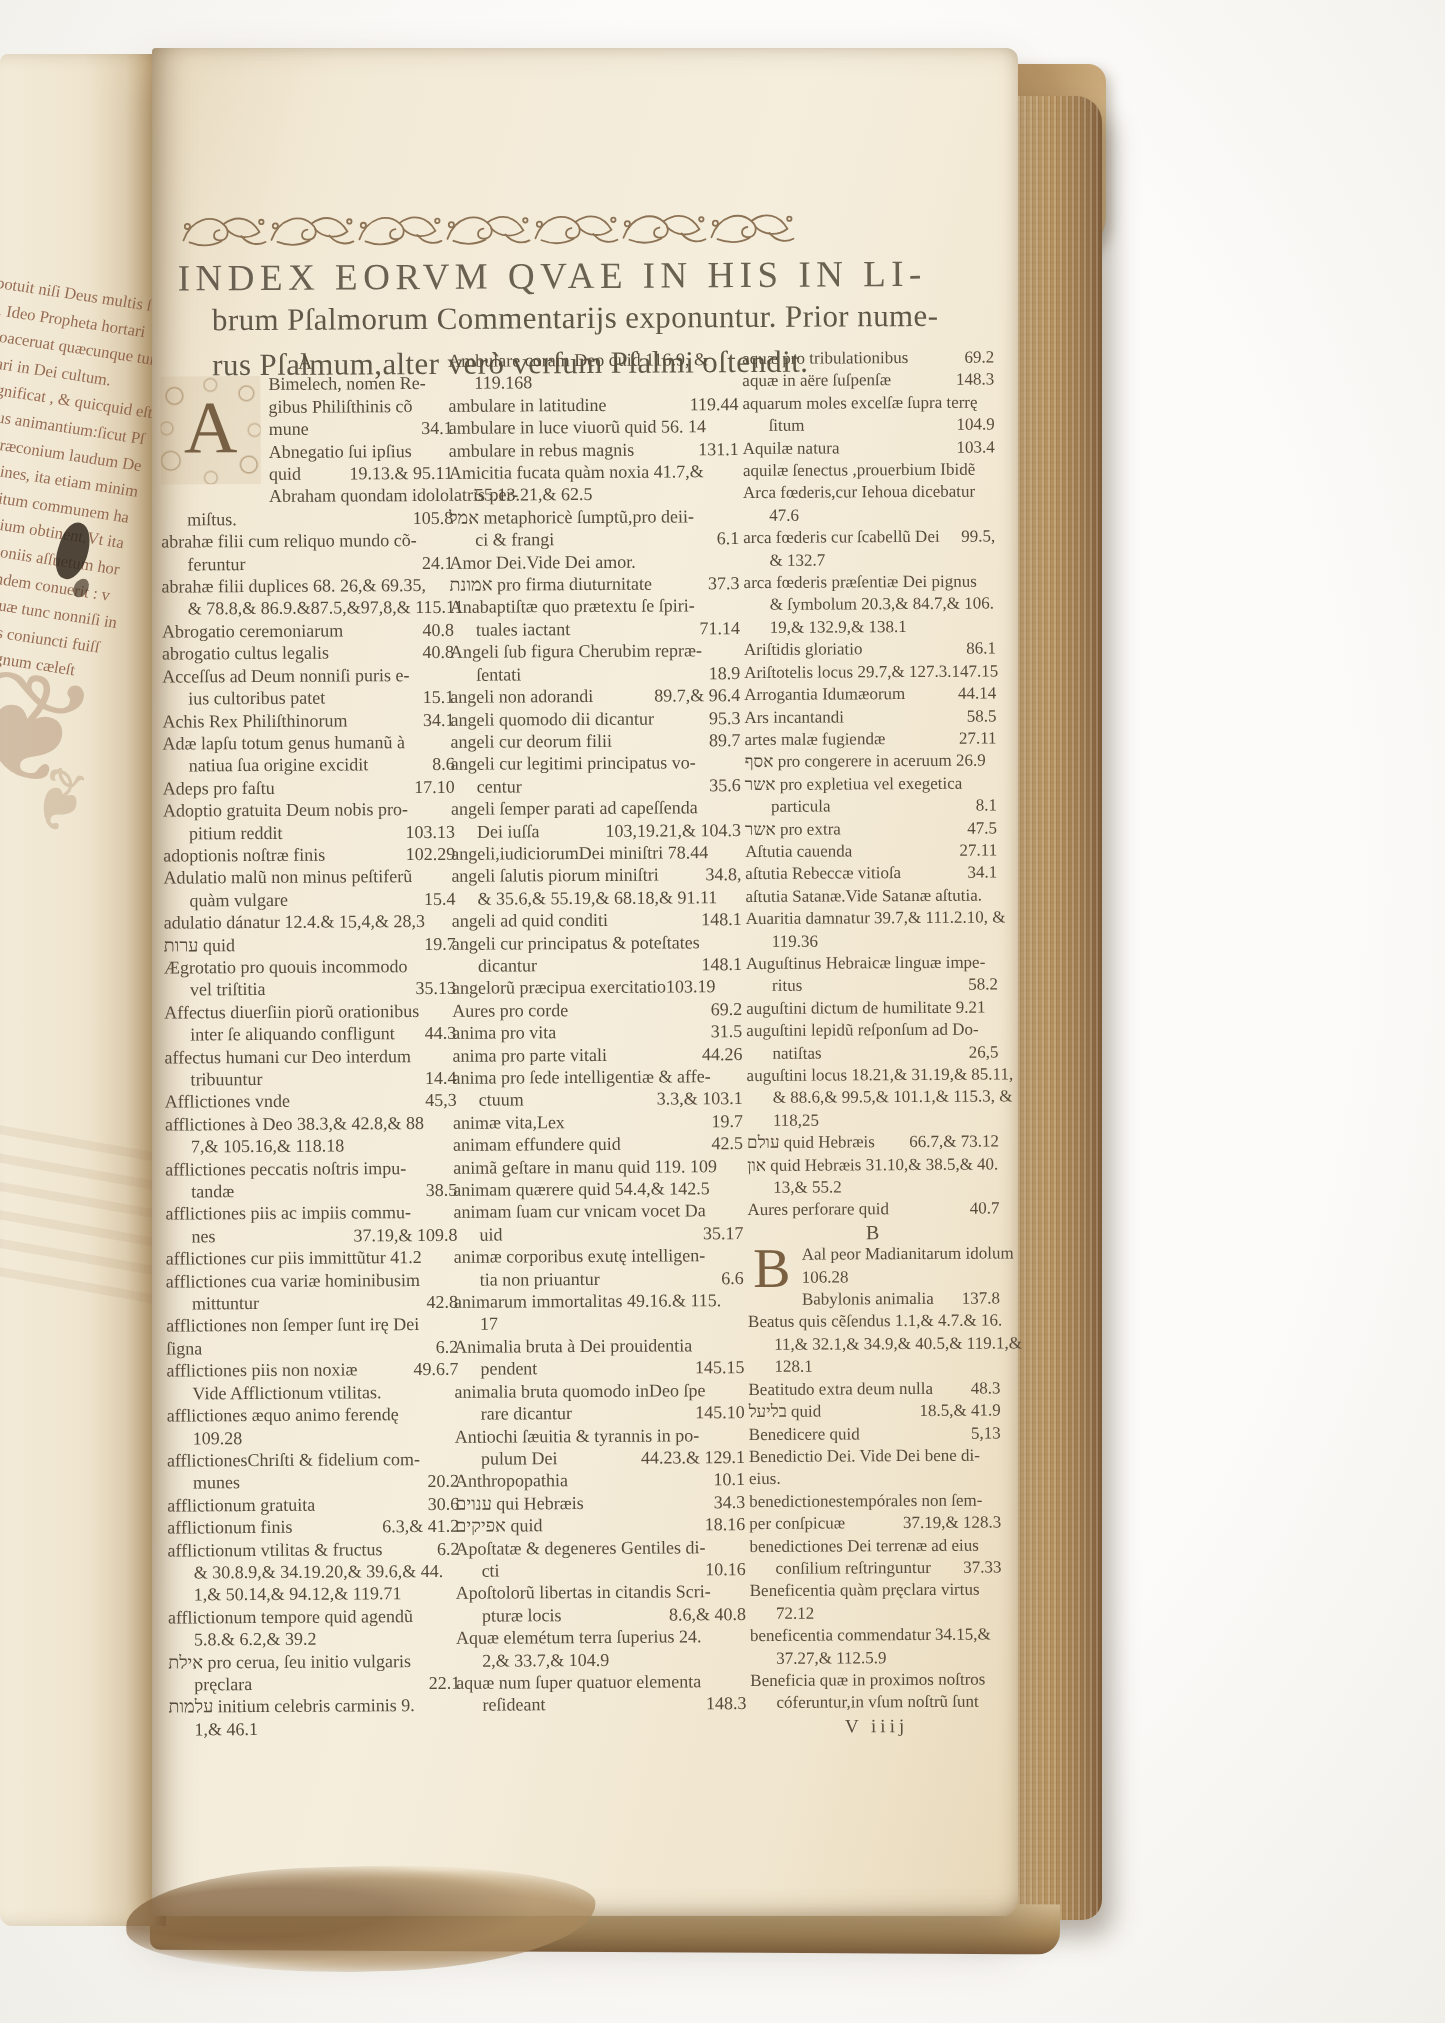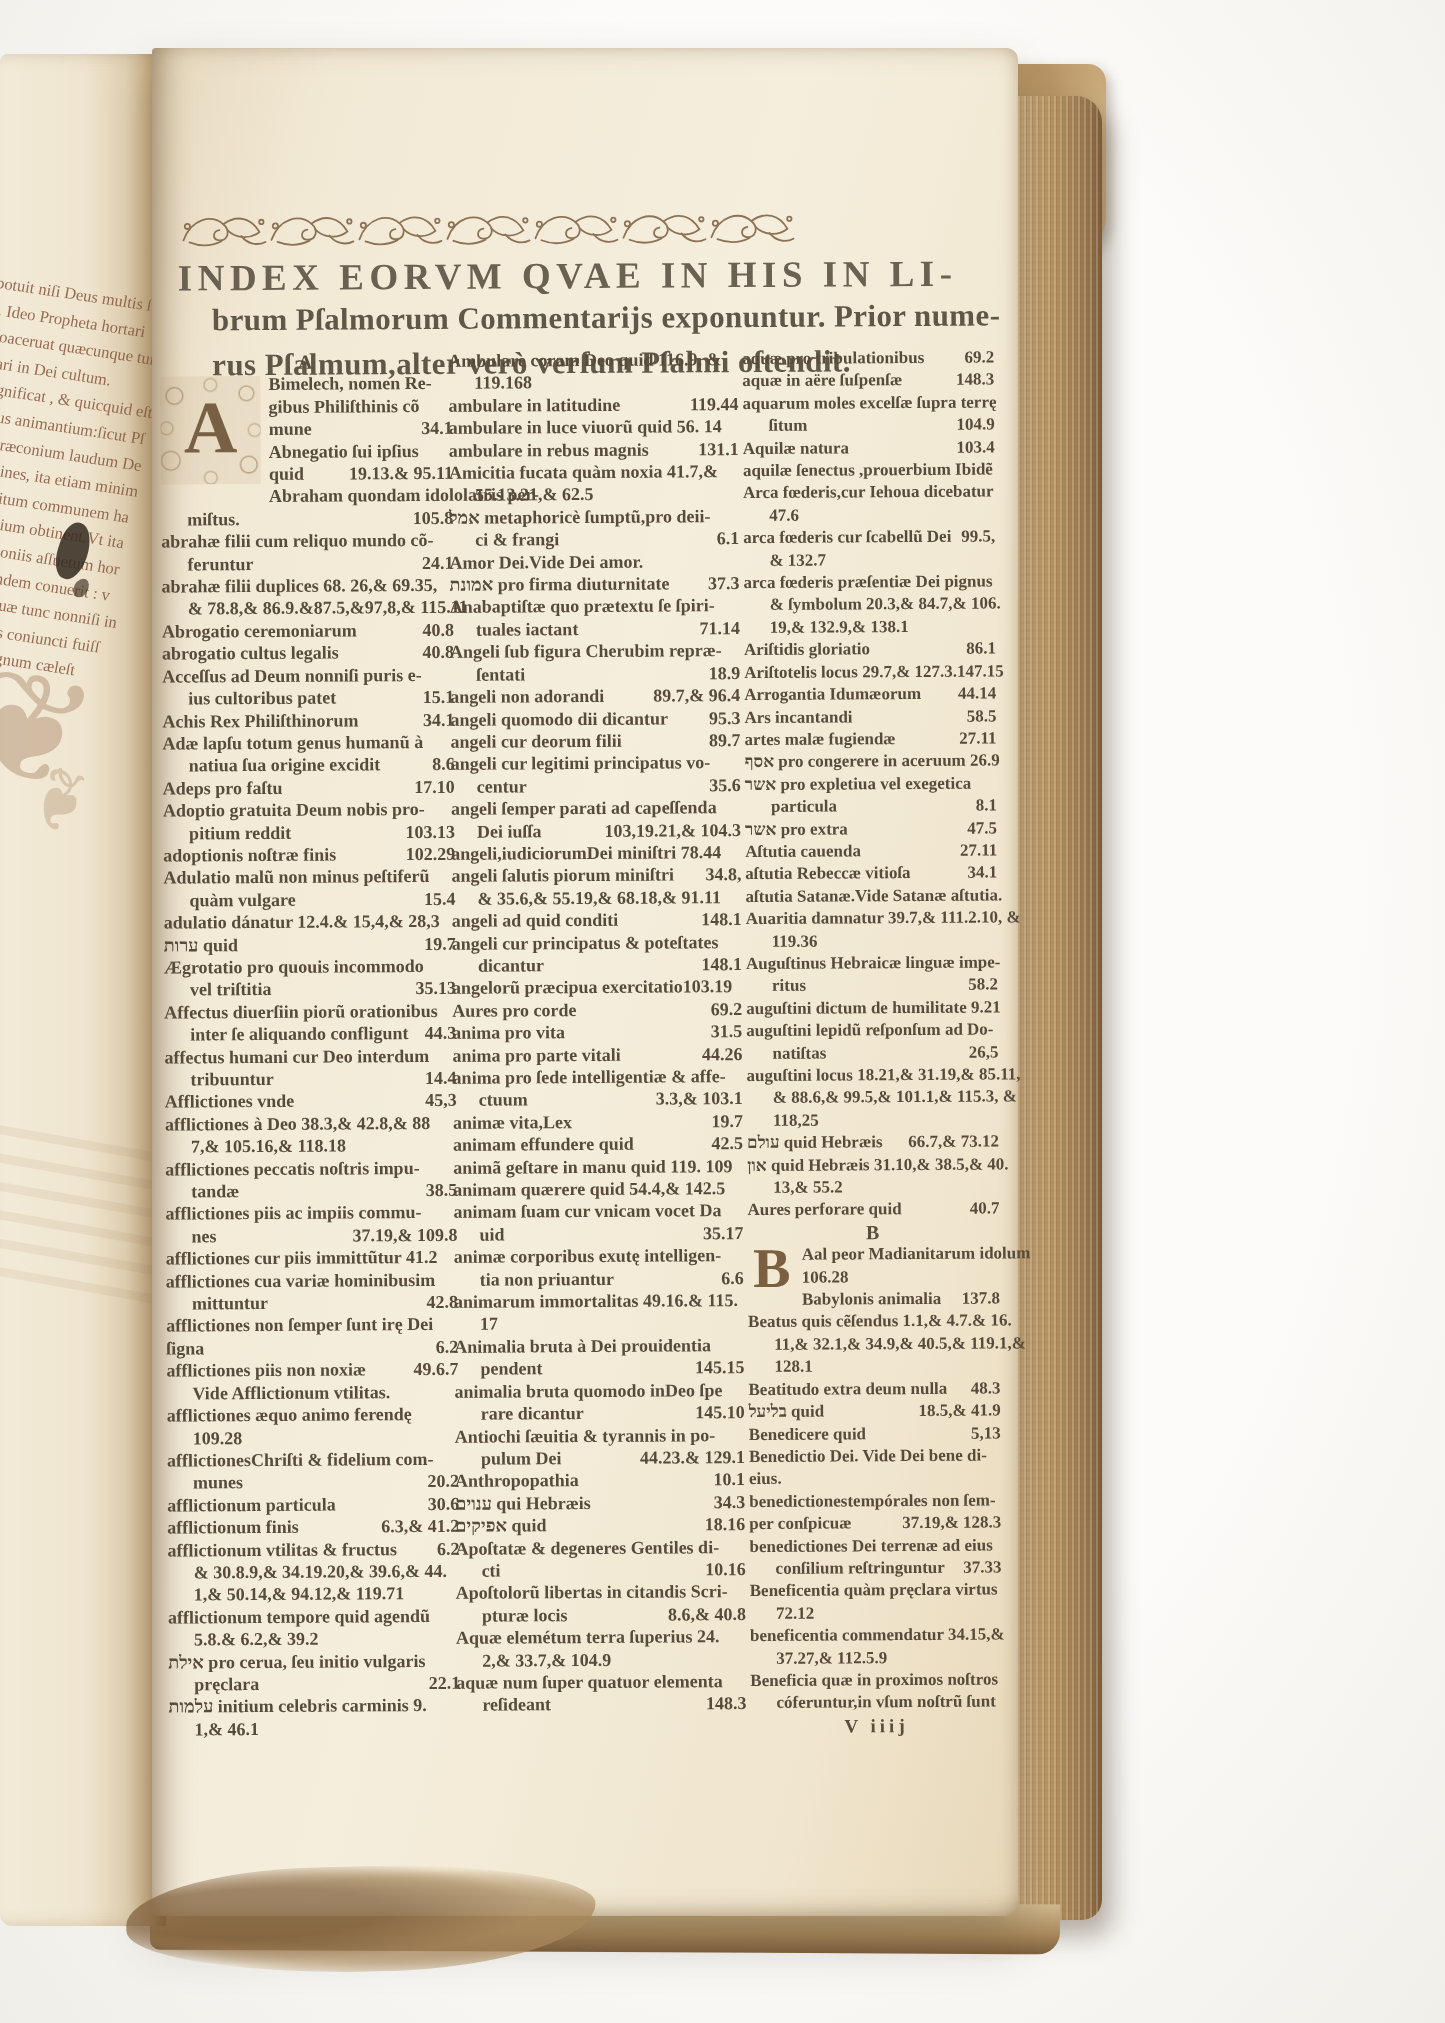--- a/index.html
+++ b/index.html
@@ -50,21 +50,21 @@
                   radial-gradient(ellipse at 68% 58%, #a9895d 0 34%, transparent 64%),
                   radial-gradient(ellipse at 50% 50%, #c6aa7e 0 52%, transparent 74%);
        border-radius:42% 52% 46% 56%/52% 42% 60% 46%;transform:rotate(-1.6deg);}
 
   .right-page{position:absolute;left:152px;top:48px;width:866px;height:1868px;z-index:3;
        background:linear-gradient(105deg,#e6d8bd 0%,#f2e9d5 14%,#f5eedd 48%,#f0e5cd 82%,#e7d7b8 100%);
        border-radius:4px 12px 16px 6px;
        box-shadow:inset 20px 0 32px -12px rgba(90,60,25,.5),
                   inset -8px 0 20px -10px rgba(120,90,50,.38),
                   inset 0 -14px 26px -14px rgba(120,90,50,.35),
-                  0 26px 50px rgba(80,65,45,.28);font-weight:bold;}
+                  0 26px 50px rgba(80,65,45,.28);}
   .page-inner{position:absolute;inset:0;transform:rotate(-.35deg);}
 
   
   .ornament{position:absolute;left:34px;top:158px;width:624px;height:46px;color:#8d7355;}
   .title1{position:absolute;left:30px;top:206px;width:830px;font-size:37px;letter-spacing:5.5px;
        color:#6a6152;white-space:nowrap;}
   .title2{position:absolute;left:64px;top:252px;font-size:31px;color:#5f5747;white-space:nowrap;letter-spacing:.4px;}
   .title3{position:absolute;left:64px;top:297px;font-size:31px;color:#5f5747;white-space:nowrap;letter-spacing:.4px;}
 
   .col{position:absolute;top:301px;height:1480px;color:#574b3b;}
@@ -208,21 +208,21 @@
           <div class="ln"><span>afflictiones cua variæ hominibusim</span></div>
           <div class="ln in"><span>mittuntur</span><span class="n">42.8</span></div>
           <div class="ln"><span>afflictiones non ſemper ſunt irę Dei</span></div>
           <div class="ln"><span>ſigna</span><span class="n">6.2</span></div>
           <div class="ln"><span>afflictiones piis non noxiæ</span><span class="n">49.6.7</span></div>
           <div class="ln in"><span>Vide Afflictionum vtilitas.</span></div>
           <div class="ln"><span>afflictiones  æquo  animo  ferendę</span></div>
           <div class="ln in"><span>109.28</span></div>
           <div class="ln"><span>afflictionesChriſti &amp; fidelium com-</span></div>
           <div class="ln in"><span>munes</span><span class="n">20.2</span></div>
-          <div class="ln"><span>afflictionum particula</span><span class="n">30.6</span></div>
+          <div class="ln"><span>afflictionum gratuita</span><span class="n">30.6</span></div>
           <div class="ln"><span>afflictionum finis</span><span class="n">6.3,&amp; 41.2</span></div>
           <div class="ln"><span>afflictionum vtilitas &amp; fructus</span><span class="n">6.2</span></div>
           <div class="ln in"><span>&amp; 30.8.9,&amp; 34.19.20,&amp; 39.6,&amp; 44.</span></div>
           <div class="ln in"><span>1,&amp; 50.14,&amp; 94.12,&amp; 119.71</span></div>
           <div class="ln"><span>afflictionum tempore quid  agendũ</span></div>
           <div class="ln in"><span>5.8.&amp; 6.2,&amp; 39.2</span></div>
           <div class="ln"><span>אילת pro cerua, ſeu initio  vulgaris</span></div>
           <div class="ln in"><span>pręclara</span><span class="n">22.1</span></div>
           <div class="ln"><span>עלמות initium celebris carminis 9.</span></div>
           <div class="ln in"><span>1,&amp; 46.1</span></div>

